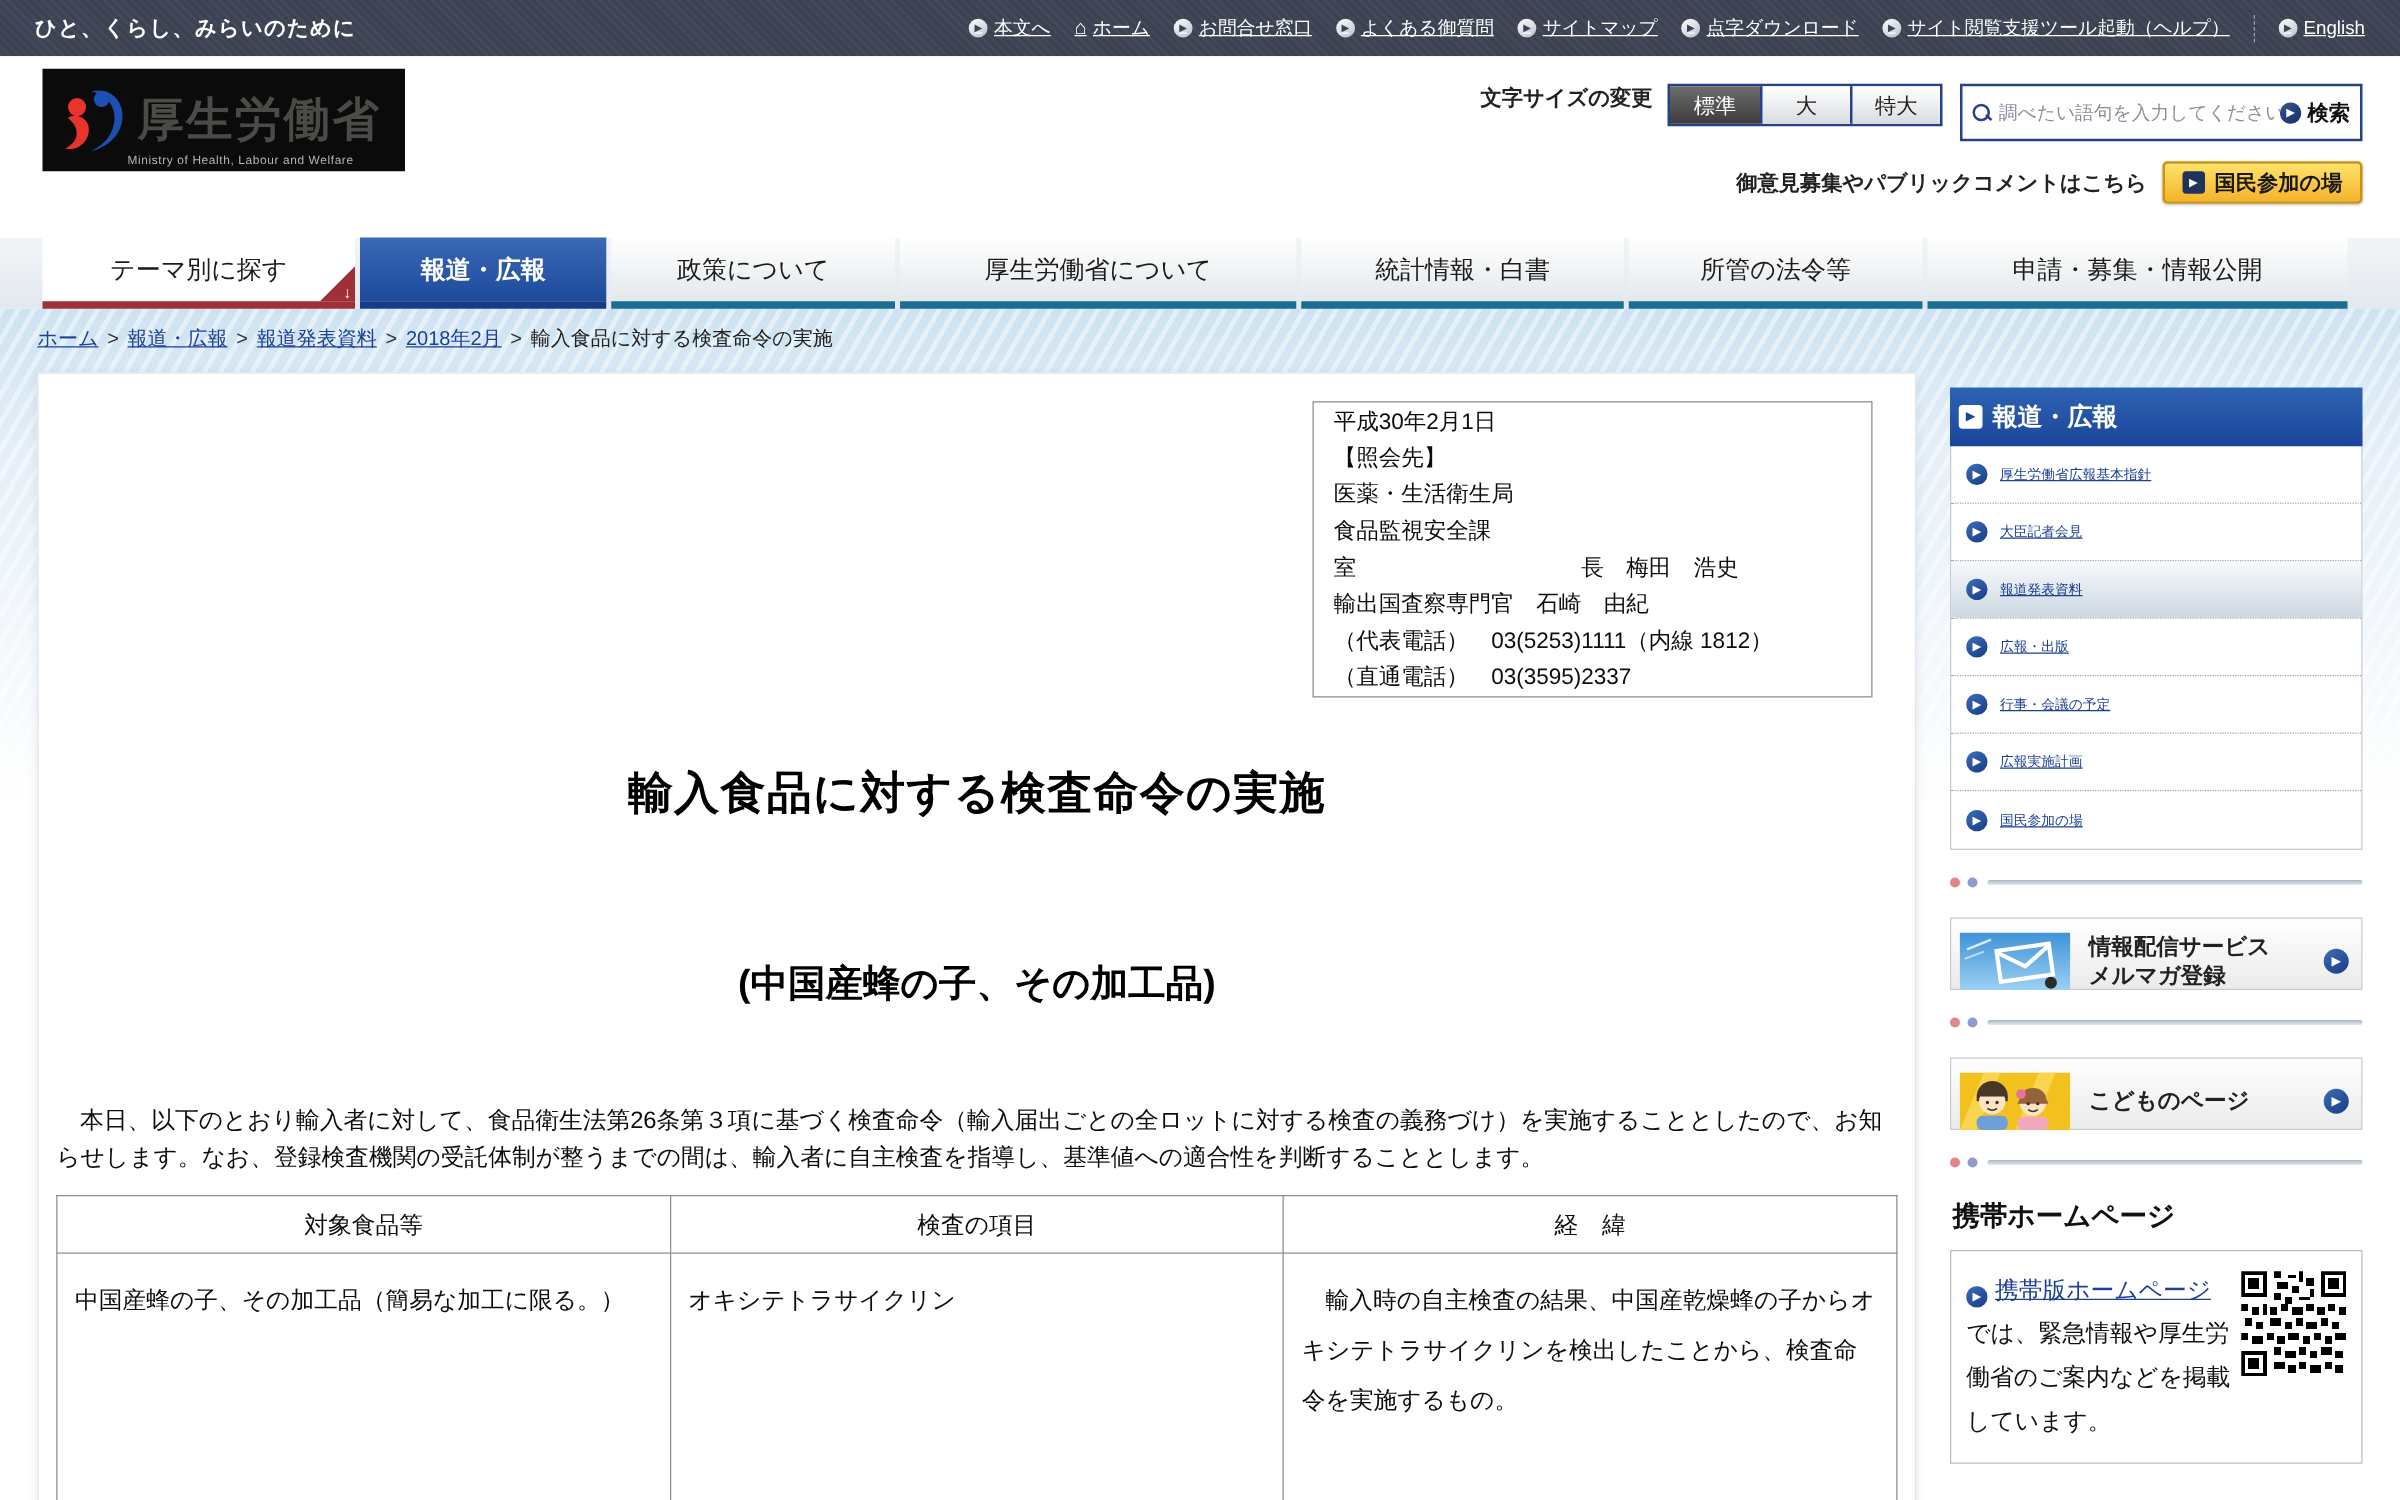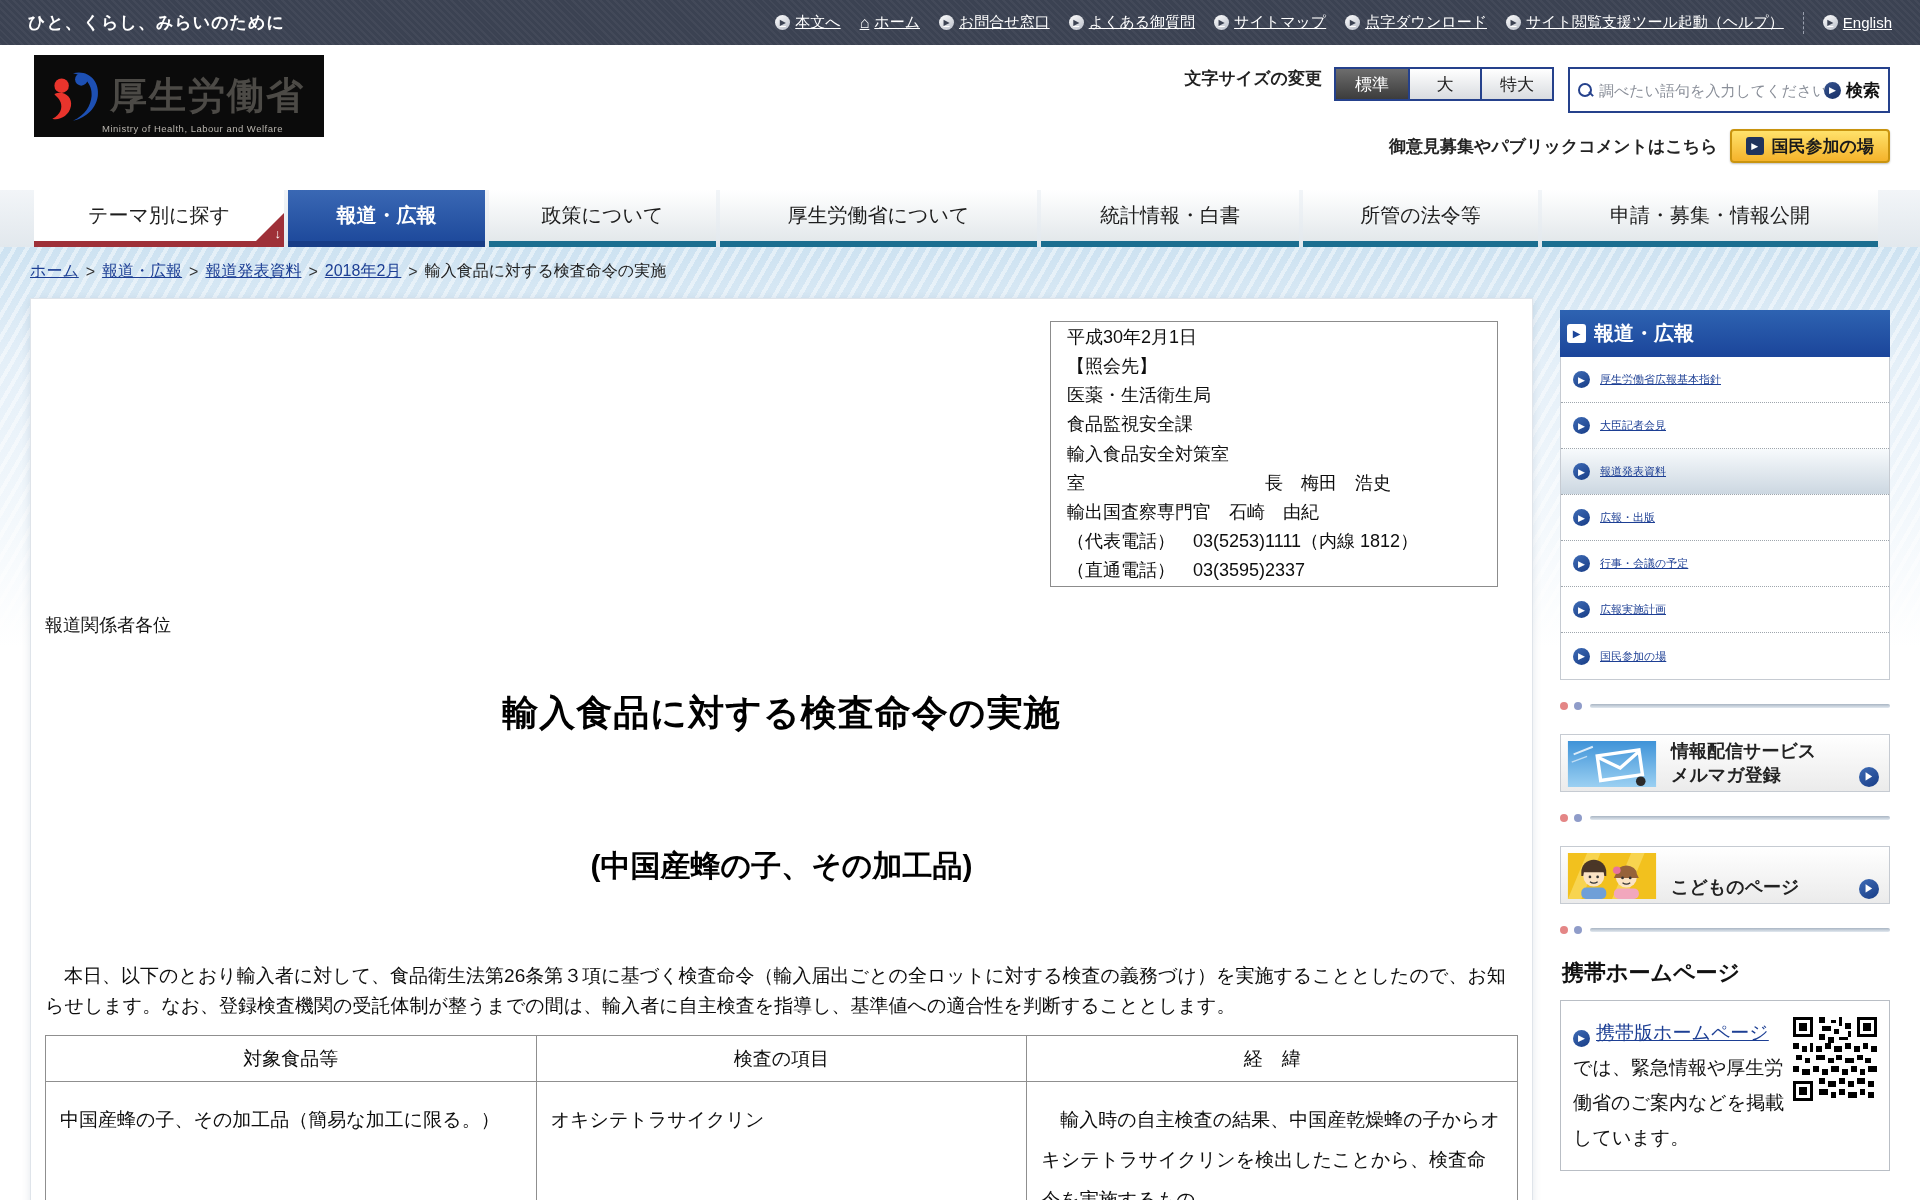--- a/index.html
+++ b/index.html
@@ -115,21 +115,21 @@
     background:linear-gradient(145deg,#3f6cb6,#173c86); color:#fff;
     display:inline-flex; align-items:center; justify-content:center; font-size:9px; }
   .side-item a { font-size:11px; color:#1d3f94; text-decoration:underline; }
   .divider { display:flex; align-items:center; margin:22px 0 24px; }
   .dot { width:8px; height:8px; border-radius:50%; }
   .dot.red { background:#e48686; }
   .dot.blue { background:#8f9cc9; margin-left:6px; }
   .rule { flex:1; height:4px; margin-left:8px; border-radius:2px;
     background:linear-gradient(180deg,#a9b5c3,#e2e9f0); }
   .banner { height:58px; border:1px solid #c6cbd2; background:linear-gradient(180deg,#ffffff,#ebebeb);
-    display:flex; align-items:flex-end; padding:16px 10px 4px 5px; gap:13px; cursor:pointer;font-family:Liberation Serif, serif; }
+    display:flex; align-items:center; padding:16px 10px 4px 5px; gap:13px; cursor:pointer; }
   .banner-img { width:92px; height:46px; flex:0 0 auto; }
   .banner-label { font-size:18px; font-weight:bold; color:#222; line-height:1.3; }
   .banner-arrow { margin-left:auto; width:20px; height:20px; border-radius:50%;
     background:linear-gradient(145deg,#3f6cb6,#173c86); color:#fff;
     display:flex; align-items:center; justify-content:center; font-size:10px; flex:0 0 auto; }
   .mobile-heading { font-size:22px; font-weight:bold; color:#111; margin:16px 0 12px 2px; }
   .mobile-box { border:1px solid #b9bec5; background:#fff; padding:14px 12px; overflow:hidden;
     font-size:19px; line-height:1.85; color:#111; }
   .mobile-box .qr { float:right; width:84px; height:84px; margin:2px 0 8px 8px; }
   .mobile-link-row { display:inline; }
@@ -256,27 +256,25 @@
   </div>
 
   <div class="main-row">
 
     <div class="article">
       <div class="contact-box">
         <div>平成30年2月1日</div>
         <div>【照会先】</div>
         <div>医薬・生活衛生局</div>
         <div>食品監視安全課</div>
-        <div>輸入食品安全対策室</div>
         <div>室　　　　　　　　　　長　梅田　浩史</div>
         <div>輸出国査察専門官　石崎　由紀</div>
         <div>（代表電話）　03(5253)1111（内線 1812）</div>
         <div>（直通電話）　03(3595)2337</div>
       </div>
-      <div class="salutation">報道関係者各位</div>
       <h1 class="doc-title">輸入食品に対する検査命令の実施</h1>
       <h2 class="doc-subtitle">(中国産蜂の子、その加工品)</h2>
       <p class="doc-body">　本日、以下のとおり輸入者に対して、食品衛生法第26条第３項に基づく検査命令（輸入届出ごとの全ロットに対する検査の義務づけ）を実施することとしたので、お知らせします。なお、登録検査機関の受託体制が整うまでの間は、輸入者に自主検査を指導し、基準値への適合性を判断することとします。</p>
       <table class="doc-table">
         <thead>
           <tr>
             <th>対象食品等</th>
             <th>検査の項目</th>
             <th>経　緯</th>
           </tr>

